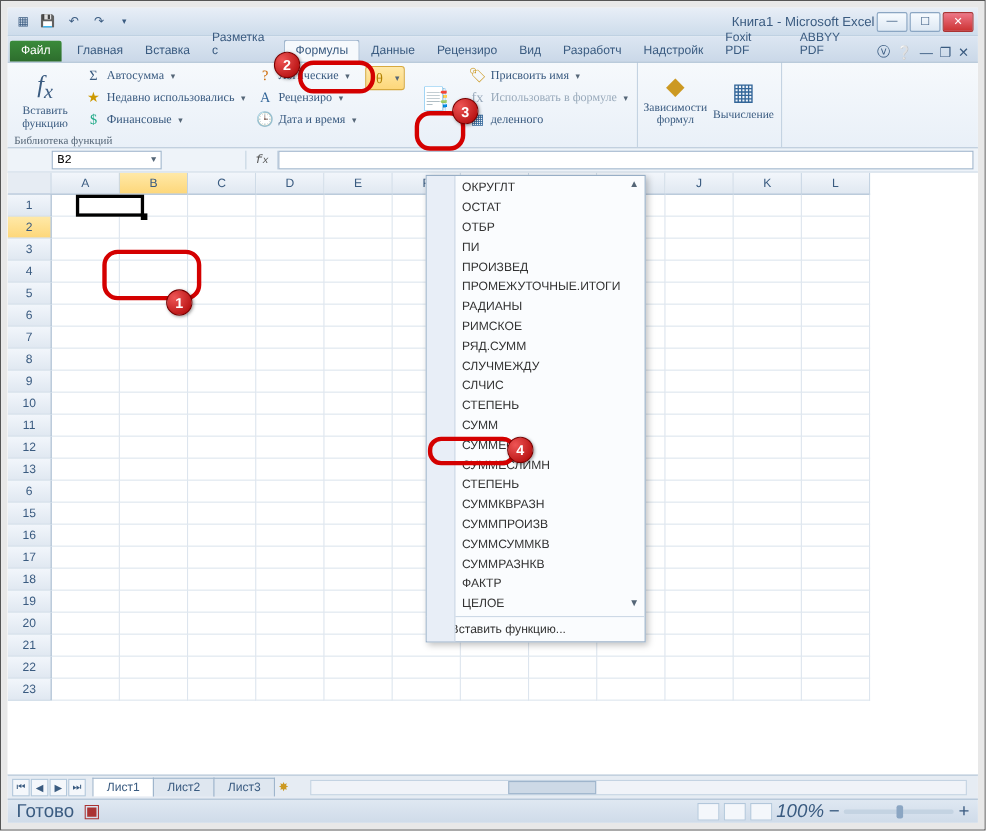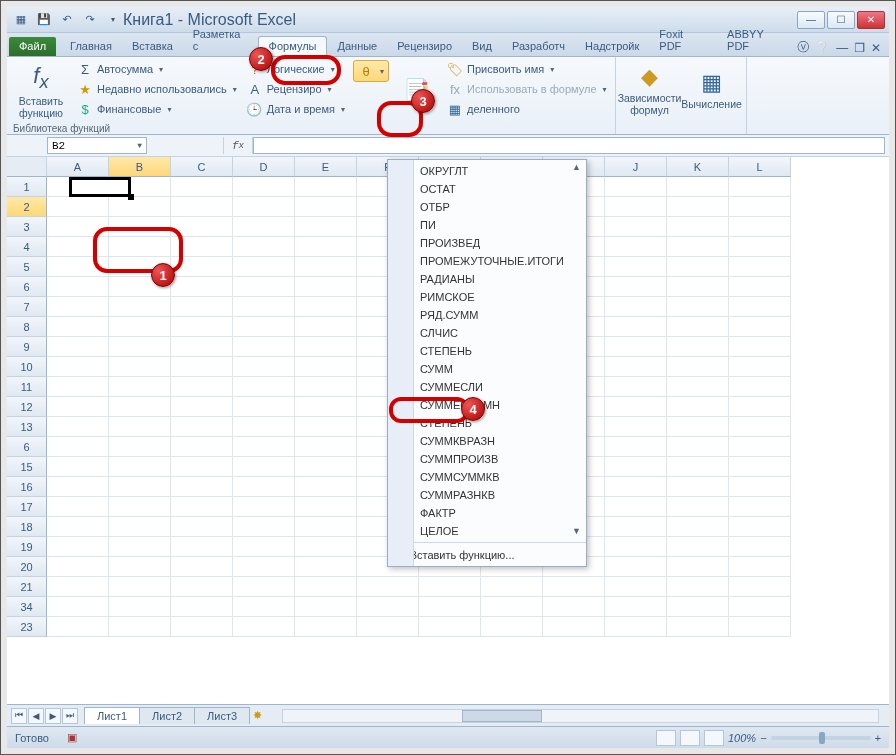--- a/index.html
+++ b/index.html
@@ -4,35 +4,35 @@
   <style>
     * { margin: 0; padding: 0; box-sizing: border-box; }
     body { font-family: "Segoe UI", Tahoma, sans-serif; font-size: 11px; background: #fff; width: 896px; height: 755px; overflow: hidden; border: 1px solid #555; position: relative; }
 
     .outer { border: 6px solid #e8e8e8; height: 100%; display: flex; flex-direction: column; }
 
     
     .title-bar { height: 26px; background: linear-gradient(#e8eef7,#cddceb); display: flex; align-items: center; padding: 0 4px; border-bottom: 1px solid #b2c7db; }
     .title-bar .left { display: flex; align-items: center; gap: 3px; }
     .title-bar .left .qat-btn { width: 20px; height: 20px; display: flex; align-items: center; justify-content: center; color: #3a5b80; cursor: pointer; }
-    .title-bar .title { flex: 1; text-align: left; font-size: 16px; color: #3a5b80; }
+    .title-bar .title { flex: 1; text-align: right; font-size: 12px; color: #3a5b80; }
     .title-bar .win-btns { display: flex; }
     .title-bar .win-btn { width: 28px; height: 18px; margin-left: 2px; border: 1px solid #8ba6c3; background: linear-gradient(#f7fbff,#dde8f3); border-radius: 2px; display: flex; align-items: center; justify-content: center; font-size: 10px; color: #3a5b80; }
     .title-bar .win-btn.close { background: linear-gradient(#e78,#c33); color:#fff; border-color:#a33; }
 
     
     .tabs { height: 24px; background: linear-gradient(#dce6f2,#cad8e8); display: flex; align-items: flex-end; padding: 0 2px; border-bottom: 1px solid #9fb5cc; position: relative; }
     .tab { padding: 3px 10px 4px; font-size: 11px; color: #3a5b80; cursor: pointer; }
     .tab.file { background: linear-gradient(#3a8b3a,#2d6d2d); color: #fff; border-radius: 2px 2px 0 0; margin-right: 4px; }
     .tab.active { background: #f6f9fc; border: 1px solid #9fb5cc; border-bottom: none; color: #3a5b80; border-radius: 3px 3px 0 0; }
     .tabs .right { margin-left: auto; display: flex; align-items: center; gap: 6px; padding-right: 6px; color:#3a5b80;}
     .tabs .right span{font-size:12px;}
 
     
-    .ribbon { background: linear-gradient(#f6f9fc,#e9f0f8); border-bottom: 1px solid #9fb5cc; display: flex; height: 78px; }
+    .ribbon { background: linear-gradient(#f6f9fc,#e9f0f8); border-bottom: 1px solid #9fb5cc; display: flex; height: 78px; font-family: Liberation Serif, serif; }
     .group { border-right: 1px solid #c4d3e2; padding: 3px 6px 2px; display: flex; flex-direction: column; }
     .group-body { flex: 1; display: flex; gap: 6px; }
     .group-label { text-align: left; font-size: 10px; color: #567; padding-top: 1px; }
     .big-btn { display: flex; flex-direction: column; align-items: center; justify-content: center; width: 56px; cursor: pointer; font-size: 10.5px; text-align: center; color:#3a5b80; gap:2px;}
     .big-btn .ico { font-size: 22px; }
     .col3 { display: flex; flex-direction: column; gap: 2px; }
     .rb-item { display: flex; align-items: center; gap: 4px; font-size: 11px; color: #3a5b80; cursor: pointer; padding: 1px 2px; white-space: nowrap;}
     .rb-item .ico { width: 16px; height: 16px; display:inline-flex; align-items:center; justify-content:center; font-size:13px; }
     .chev { font-size: 8px; color:#567; margin-left:2px;}
 
@@ -74,21 +74,21 @@
     
     .sheet-tabs{height:22px;background:#e6ecf3;border-top:1px solid #9fb5cc;display:flex;align-items:center;padding:0 4px;font-size:11px;color:#3a5b80;}
     .sheet-nav{display:flex;gap:1px;margin-right:6px;}
     .sheet-nav span{width:16px;height:16px;border:1px solid #b2c7db;background:#f4f7fb;display:flex;align-items:center;justify-content:center;font-size:9px;}
     .sheet-tab{padding:2px 12px;background:#fff;border:1px solid #9fb5cc;border-bottom:none;margin-right:-1px;cursor:pointer;}
     .sheet-tab.inactive{background:#dfe7f0;}
     .sheet-scroll{flex:1;height:14px;margin:0 6px 0 20px;background:#f0f3f8;border:1px solid #c4d3e2;position:relative;}
     .sheet-scroll .thumb{position:absolute;left:30%;width:80px;top:0;bottom:0;background:#cdd9e6;border:1px solid #9fb5cc;}
 
     
-    .status-bar{height:22px;background:linear-gradient(#dfe8f2,#cfdbe9);border-top:1px solid #9fb5cc;display:flex;align-items:center;padding:0 8px;font-size:11px;color:#3a5b80;gap:18px;}
+    .status-bar{height:22px;background:linear-gradient(#dfe8f2,#cfdbe9);border-top:1px solid #9fb5cc;display:flex;align-items:center;padding:0 8px;font-size:17px;color:#3a5b80;gap:8px;}
     .status-bar .right{margin-left:auto;display:flex;align-items:center;gap:4px;font-style:italic;}
     .view-btn{width:20px;height:16px;border:1px solid #b2c7db;background:#f4f7fb;}
     .zoom-slider{width:100px;height:4px;background:#c4d3e2;position:relative;border-radius:2px;}
     .zoom-slider .thumb{position:absolute;left:48px;top:-4px;width:6px;height:12px;background:#8ba6c3;border-radius:2px;}
   </style>
 </head>
 <body>
 
 <div class="outer">
 
@@ -256,21 +256,21 @@
         <div class="rh">12</div>
         <div class="rh">13</div>
         <div class="rh">6</div>
         <div class="rh">15</div>
         <div class="rh">16</div>
         <div class="rh">17</div>
         <div class="rh">18</div>
         <div class="rh">19</div>
         <div class="rh">20</div>
         <div class="rh">21</div>
-        <div class="rh">34</div>
+        <div class="rh">22</div>
         <div class="rh">23</div>
       </div>
     <div class="cells" id="cells">
         <div class="row">
           <div class="cell"></div>
           <div class="cell"></div>
           <div class="cell"></div>
           <div class="cell"></div>
           <div class="cell"></div>
           <div class="cell"></div>
@@ -633,20 +633,21 @@
   <div class="menu-items" id="menu-items">
       <div class="menu-item">ОКРУГЛТ</div>
       <div class="menu-item">ОСТАТ</div>
       <div class="menu-item">ОТБР</div>
       <div class="menu-item">ПИ</div>
       <div class="menu-item">ПРОИЗВЕД</div>
       <div class="menu-item">ПРОМЕЖУТОЧНЫЕ.ИТОГИ</div>
       <div class="menu-item">РАДИАНЫ</div>
       <div class="menu-item">РИМСКОЕ</div>
       <div class="menu-item">РЯД.СУММ</div>
+      <div class="menu-item">СЛУЧМЕЖДУ</div>
       <div class="menu-item">СЛЧИС</div>
       <div class="menu-item">СТЕПЕНЬ</div>
       <div class="menu-item">СУММ</div>
       <div class="menu-item">СУММЕСЛИ</div>
       <div class="menu-item">СУММЕСЛИМН</div>
       <div class="menu-item">СТЕПЕНЬ</div>
       <div class="menu-item">СУММКВРАЗН</div>
       <div class="menu-item">СУММПРОИЗВ</div>
       <div class="menu-item">СУММСУММКВ</div>
       <div class="menu-item">СУММРАЗНКВ</div>

